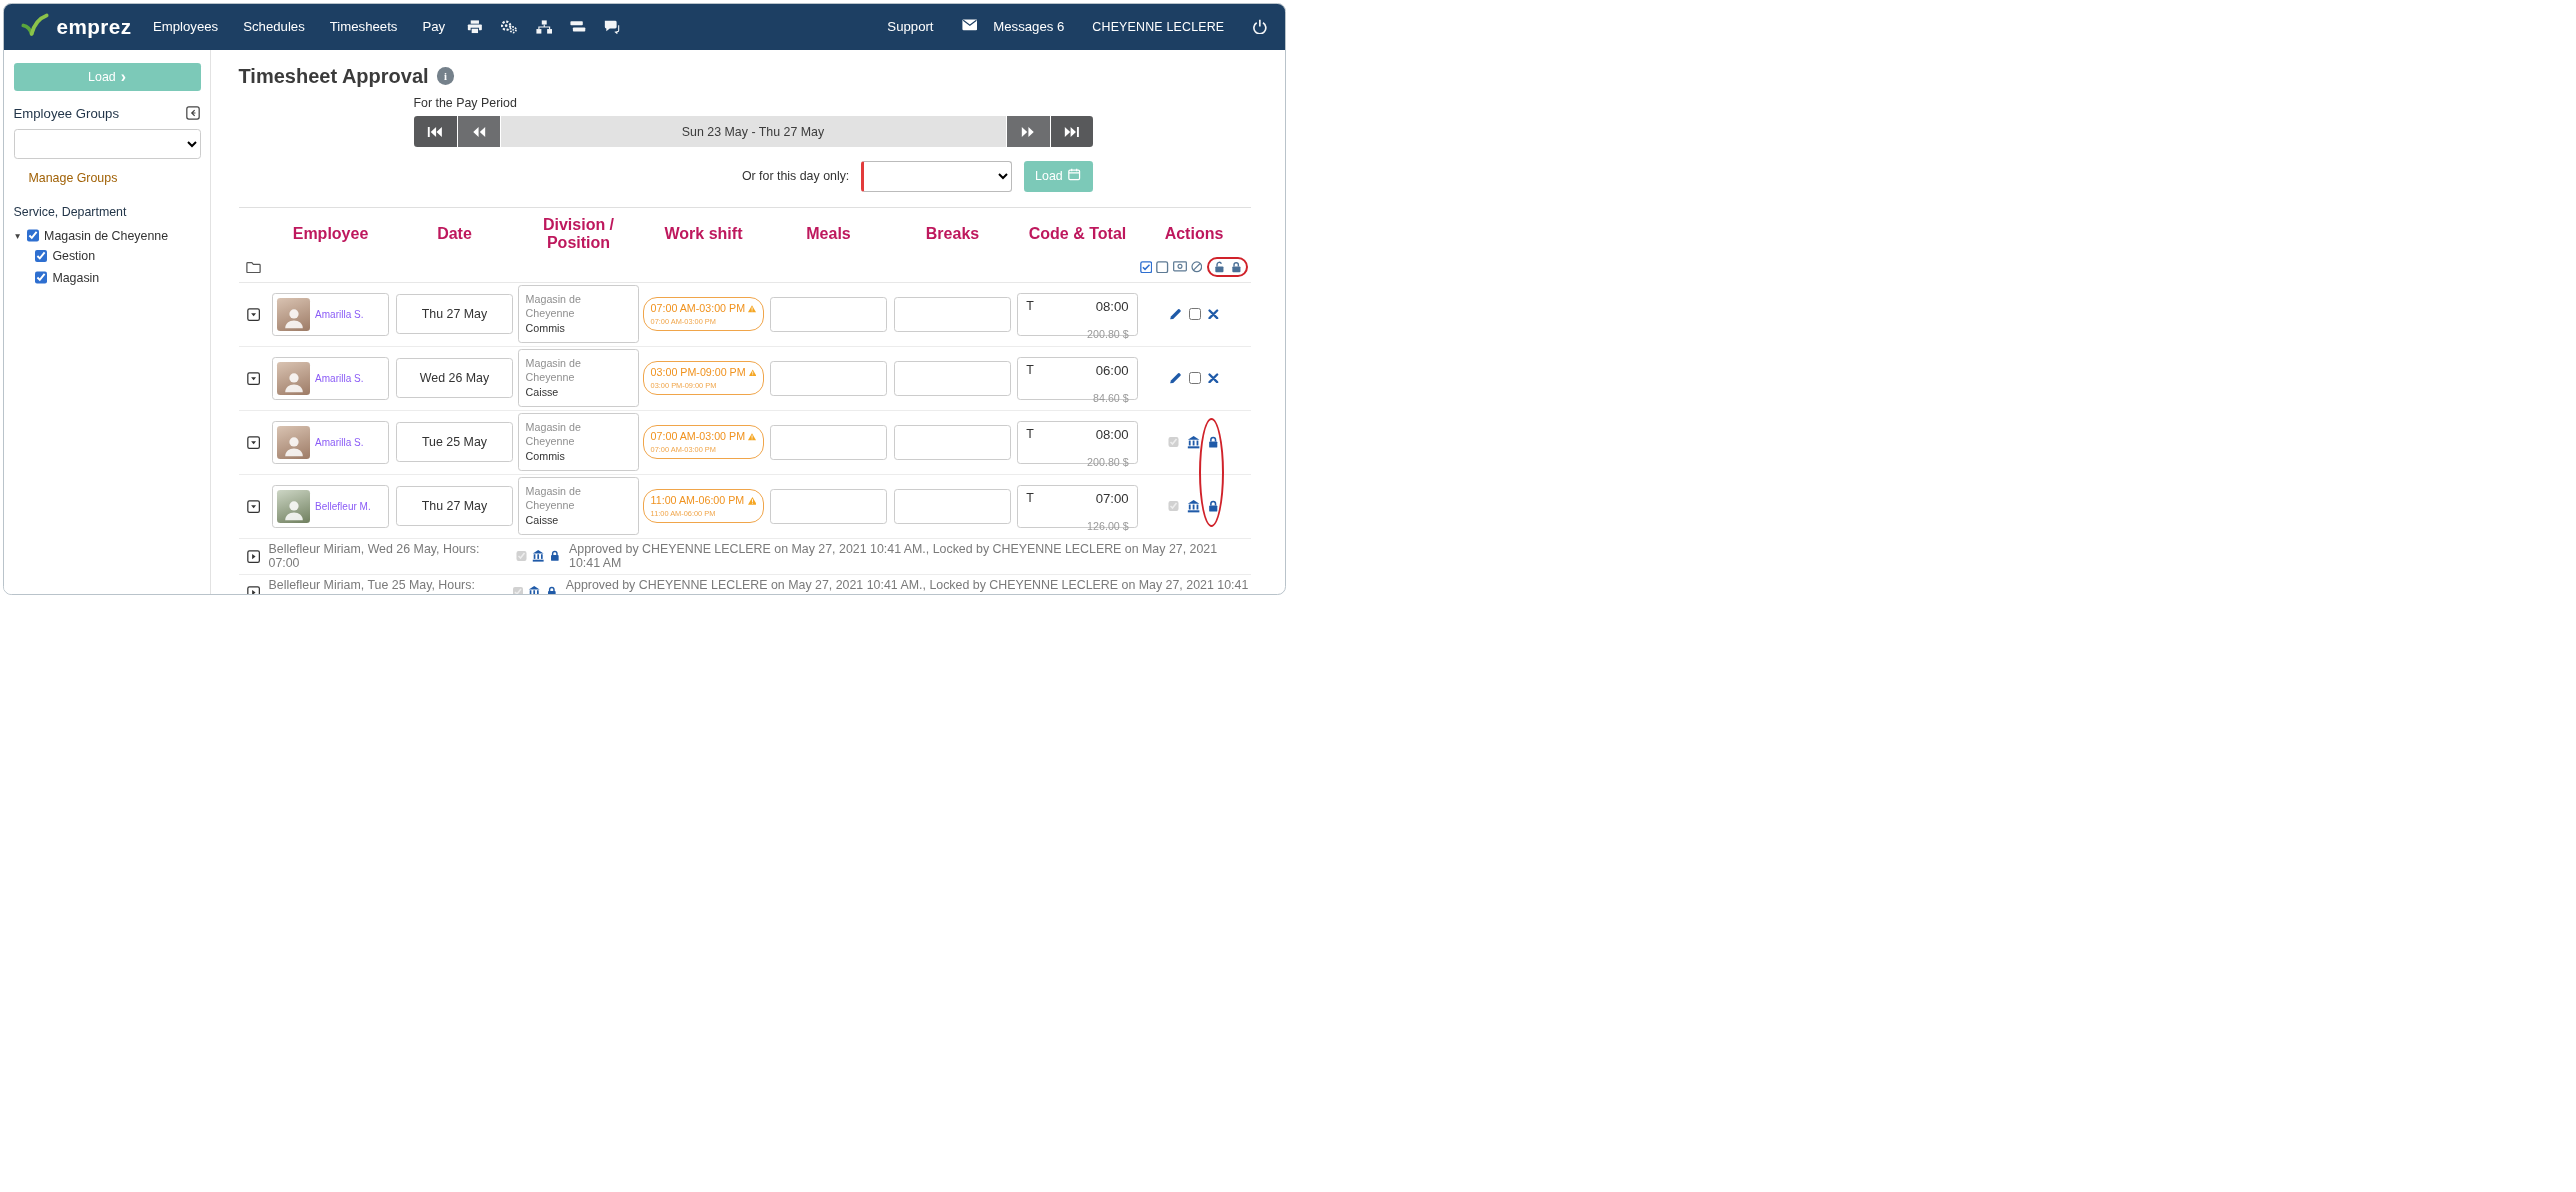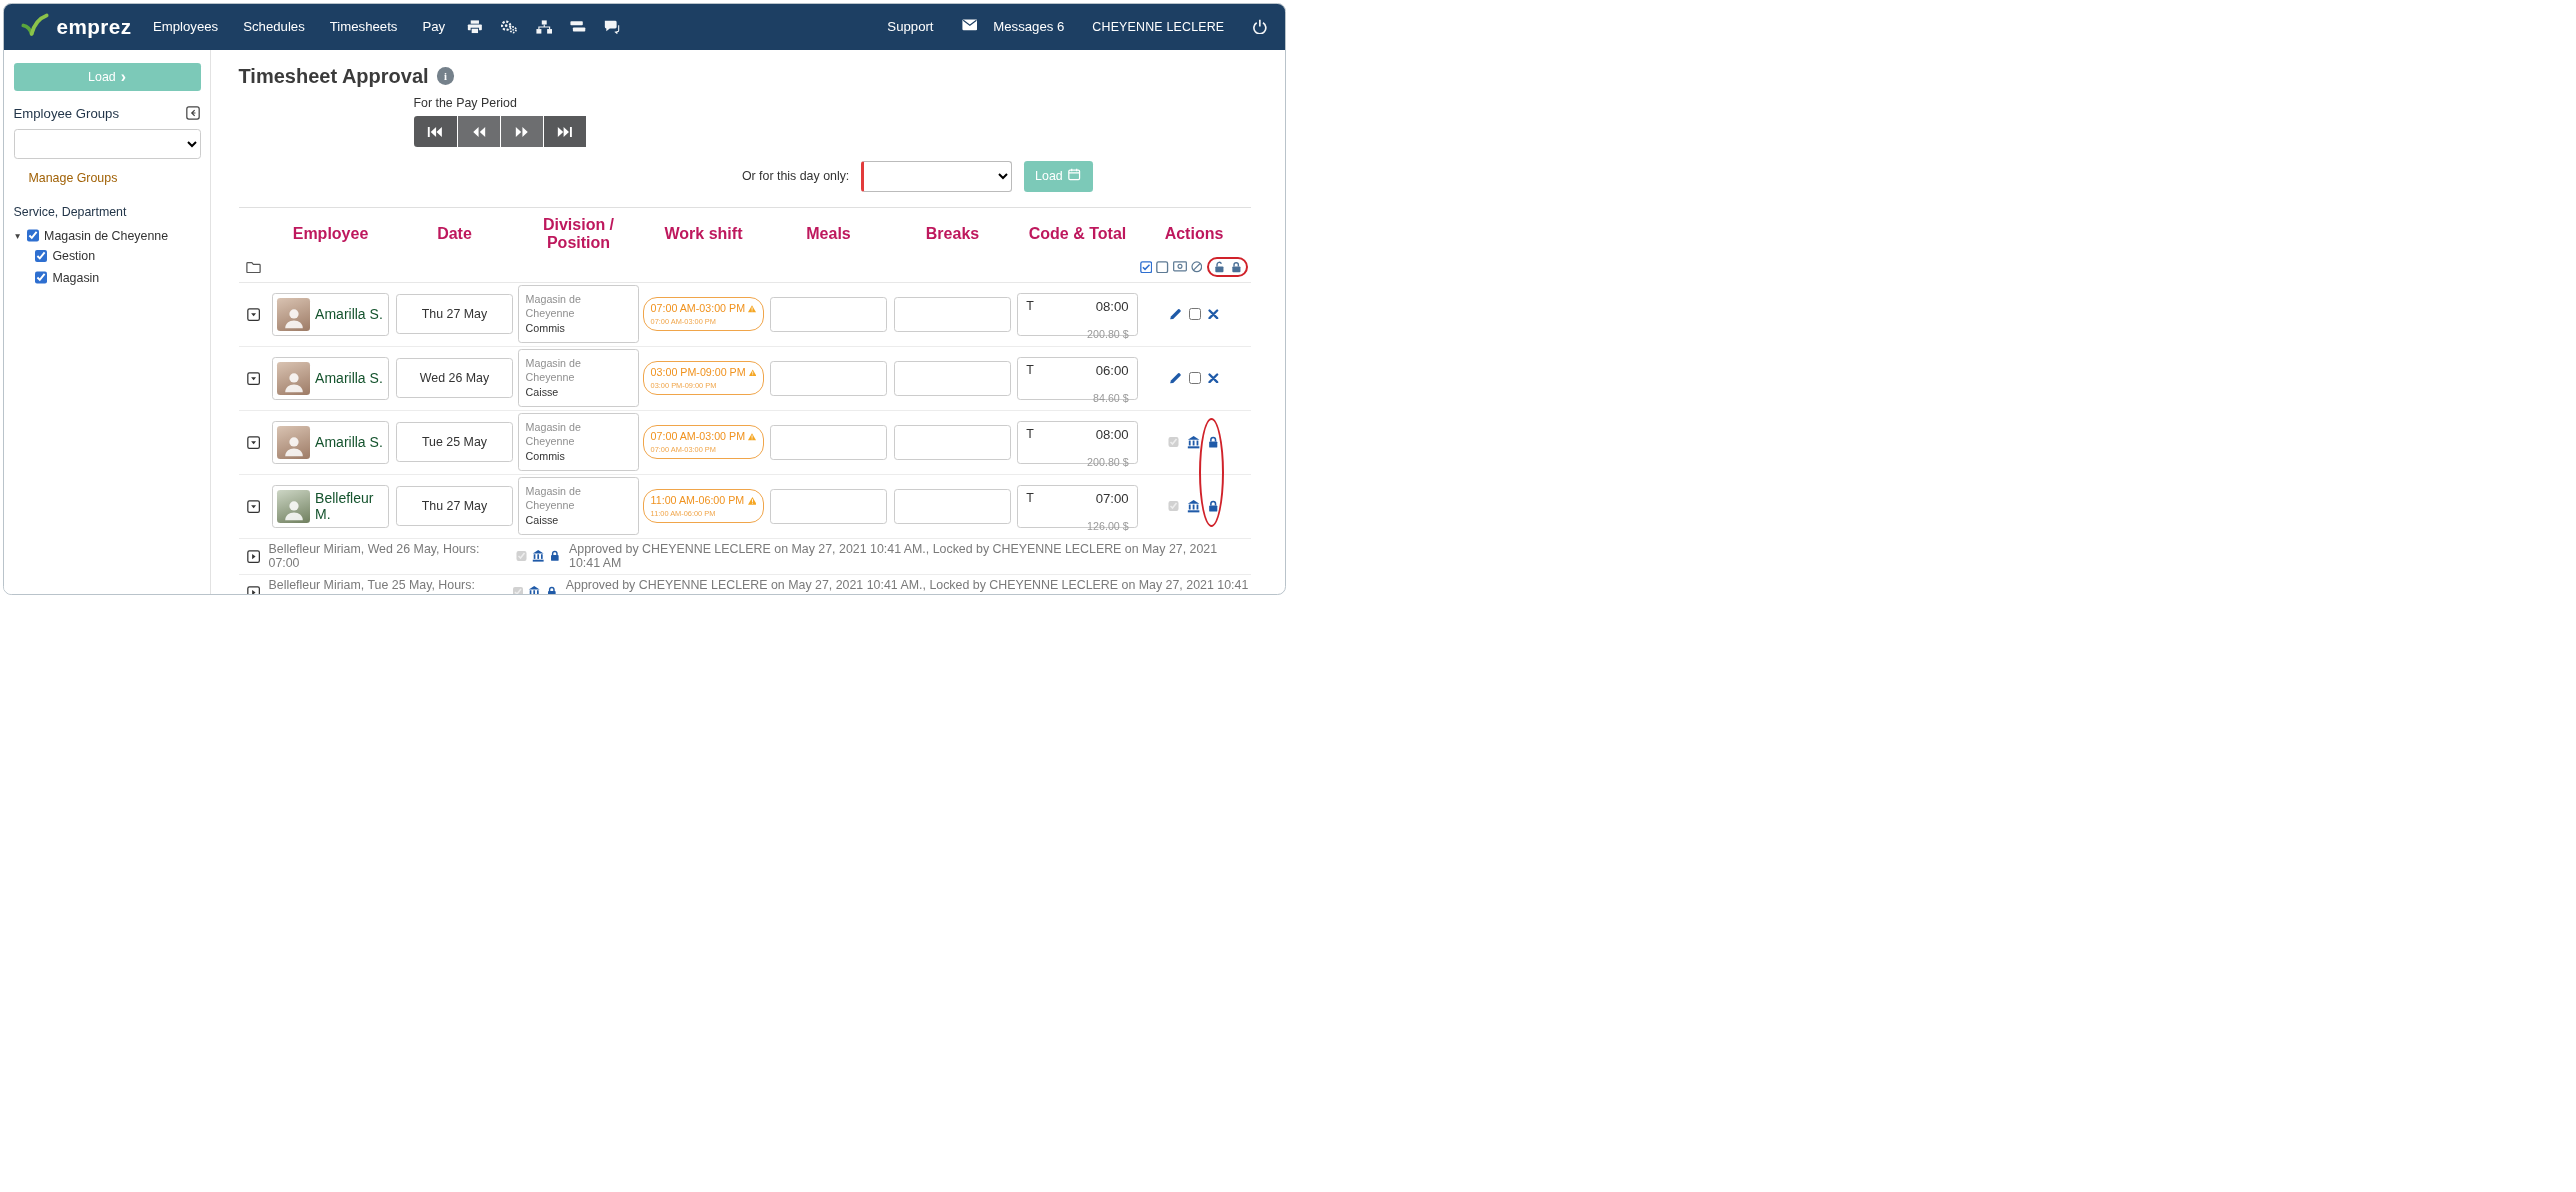--- a/index.html
+++ b/index.html
@@ -68,21 +68,21 @@
   .head-ovals{display:inline-flex;align-items:center;gap:4.1px;border:2.1px solid #d0222a;border-radius:11.6px;padding:1.7px 4.1px;margin-left:0.8px}
 
   .rows{position:relative}
   .trow{height:64px;border-bottom:0.8px solid #ececec}
   .cellbox{border:0.8px solid #ccc;border-radius:3.3px;background:#fff;justify-self:center;cursor:pointer}
   .expand-cell{display:flex;justify-content:center}
   .emp-box{width:117px;height:43px;display:flex;align-items:center;gap:5px;padding:3.3px 4.1px}
   .avatar{width:33px;height:33px;border-radius:3.3px;flex:0 0 auto;display:flex;align-items:flex-end;justify-content:center;overflow:hidden}
   .avatar.a1{background:linear-gradient(160deg,#d9c3b2,#9d7b66)}
   .avatar.a2{background:linear-gradient(160deg,#cdd6c5,#6f7f5e)}
-  .emp-name{color:#14532d;font-size:14px;cursor:pointer}
+  .emp-name{color:#8b5cf6;font-size:10px;cursor:pointer}
   .date-box{width:117px;height:40px;display:flex;align-items:center;justify-content:center;font-size:12.4px}
   .div-box{width:121px;height:58px;padding:4.1px 6.6px;font-size:10.7px;line-height:1.25;display:flex;flex-direction:column;justify-content:center}
   .div-gray{color:#8f8f8f}
   .div-pos{color:#333;margin-top:1.7px}
   .shift-box{width:121px;border:0.8px solid #f0a54a;border-radius:14px;padding:4.1px 6.6px;background:#fff;justify-self:center;cursor:pointer}
   .shift-main{color:#f0921e;font-size:10.7px;display:flex;align-items:center;gap:3.3px;white-space:nowrap}
   .shift-sub{color:#f0a54a;font-size:7.4px;margin-top:2.5px}
   .empty-box{width:117px;height:35px}
   .code-box{width:121px;height:43px;display:flex;justify-content:space-between;padding:5px 8.3px}
   .code-letter{font-size:12.4px;color:#333}
@@ -229,20 +229,21 @@
           <button class="pbtn outer">
             <svg width="15.7" height="10" viewBox="0 0 19 12">
                 <path d="M1 0h2.3v12H1zM11 0L4.5 6 11 12zM18 0l-6.5 6L18 12z" fill="#fff"></path>
               </svg>
           </button>
           <button class="pbtn inner">
             <svg width="14" height="10" viewBox="0 0 17 12">
                 <path d="M8 0L1.5 6 8 12zM16 0L9.5 6 16 12z" fill="#fff"></path>
               </svg>
           </button>
+          <div class="pager-mid">Sun 23 May - Thu 27 May</div>
           <button class="pbtn inner">
             <svg width="14" height="10" viewBox="0 0 17 12">
                 <path d="M1 0l6.5 6L1 12zM9 0l6.5 6L9 12z" fill="#fff"></path>
               </svg>
           </button>
           <button class="pbtn outer">
             <svg width="15.7" height="10" viewBox="0 0 19 12">
                 <path d="M1 0l6.5 6L1 12zM8 0l6.5 6L8 12zM15.7 0H18v12h-2.3z" fill="#fff"></path>
               </svg>
           </button>

